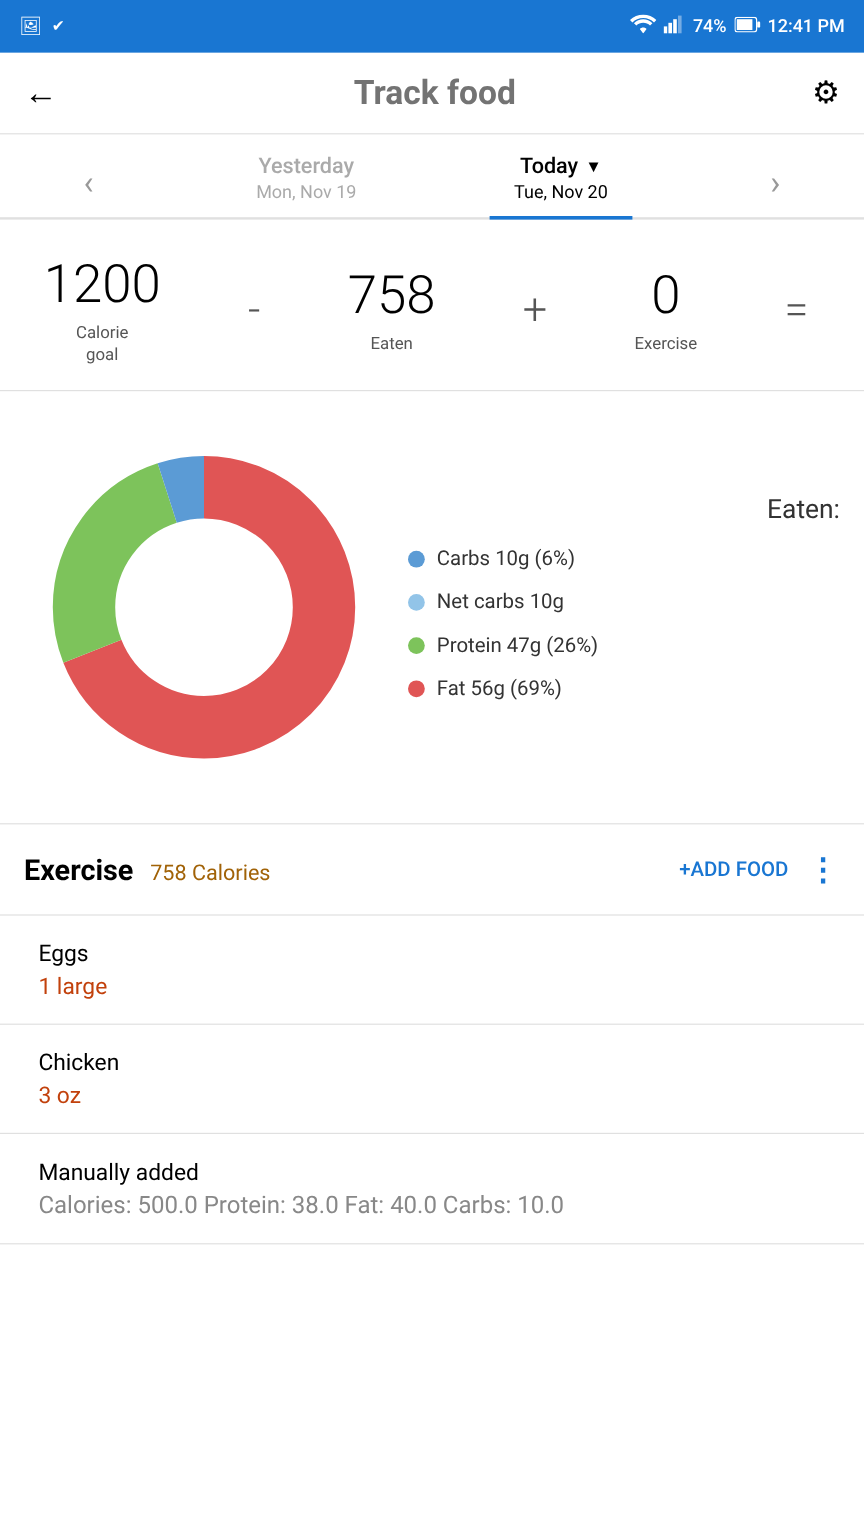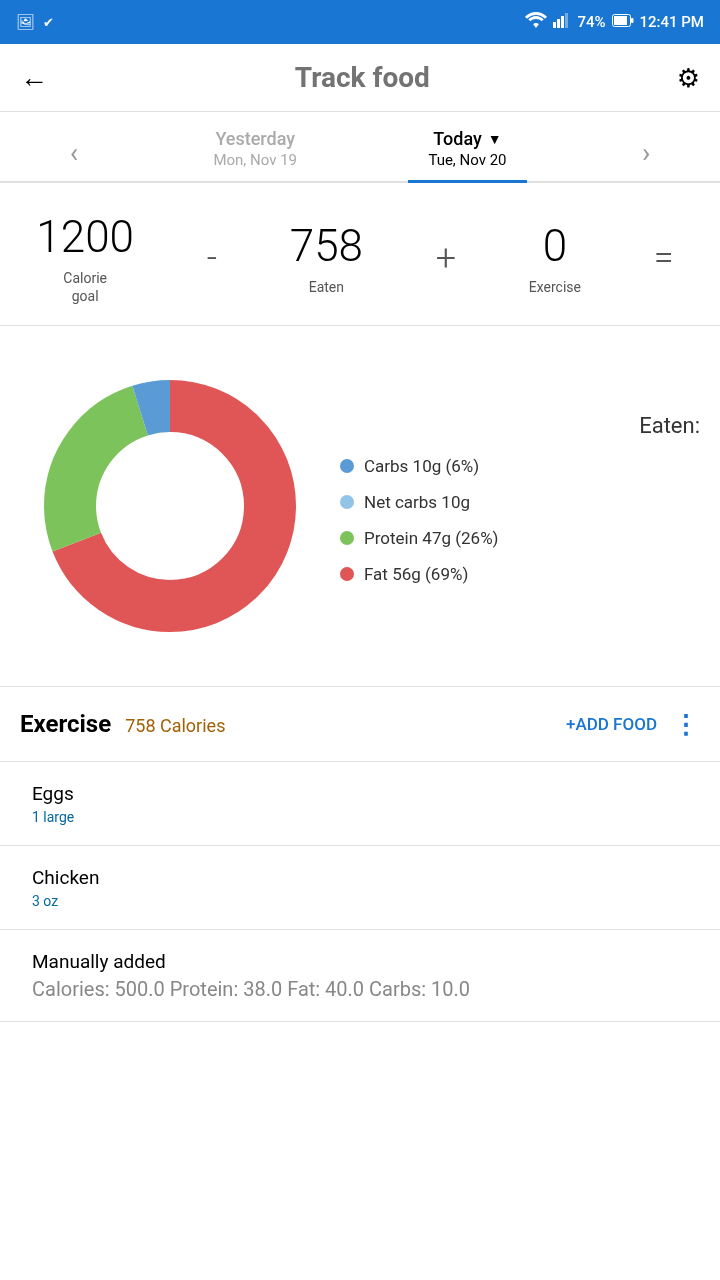--- a/index.html
+++ b/index.html
@@ -144,21 +144,21 @@
     .meal-actions { display: flex; align-items: center; gap: 16px; }
     .add-food-btn { color: #1976D2; font-size: 17px; font-weight: 500; cursor: pointer; }
     .more-btn { color: #1976D2; font-size: 26px; font-weight: bold; cursor: pointer; letter-spacing: 1px; }
 
     
     .food-item {
       padding: 20px 32px;
       border-bottom: 1px solid #e0e0e0;
     }
     .food-name { font-size: 19px; color: #000; }
-    .food-desc { font-size: 14px; color: #0369a1; margin-top: 4px; }
+    .food-desc { font-size: 19px; color: #c2410c; margin-top: 4px; }
     .food-note { font-size: 20px; color: #888; margin-top: 4px; }
   </style>
 </head>
 <body>
 
 <div class="status-bar">
   <div class="status-left">
 
     <span>🖼</span>
     <span style="font-size:13px;">✔</span>

